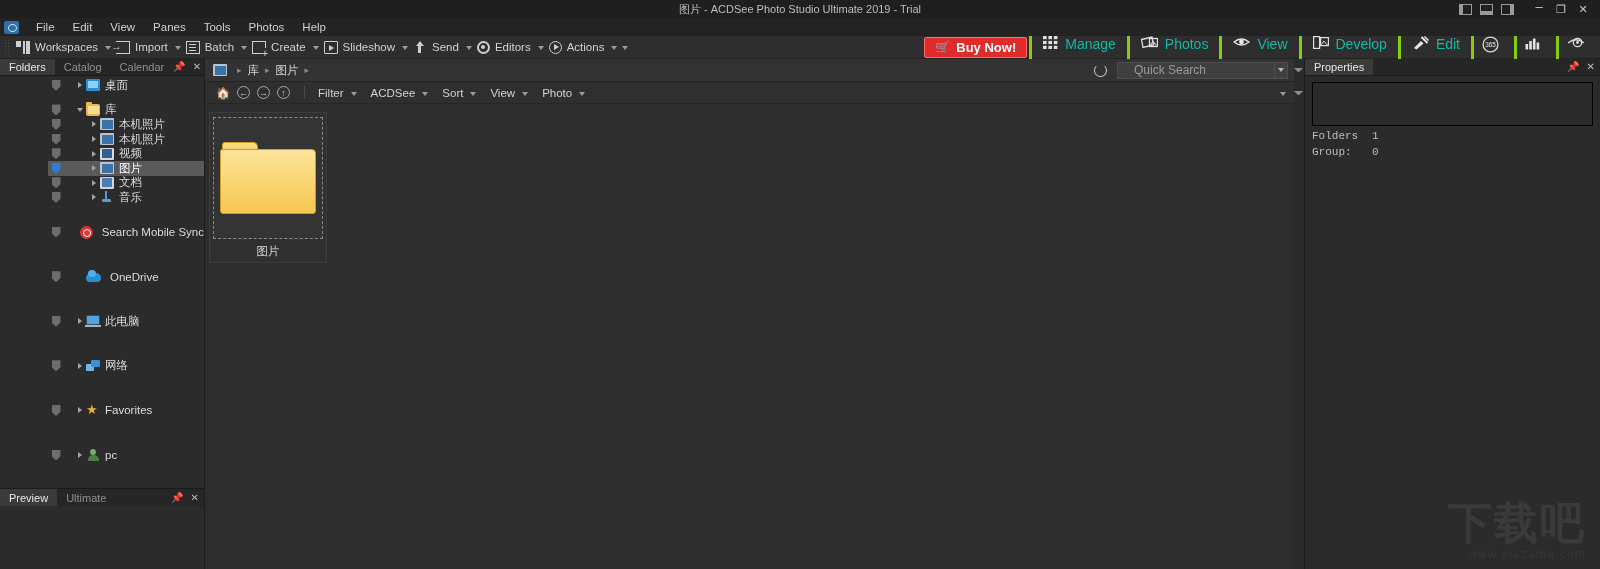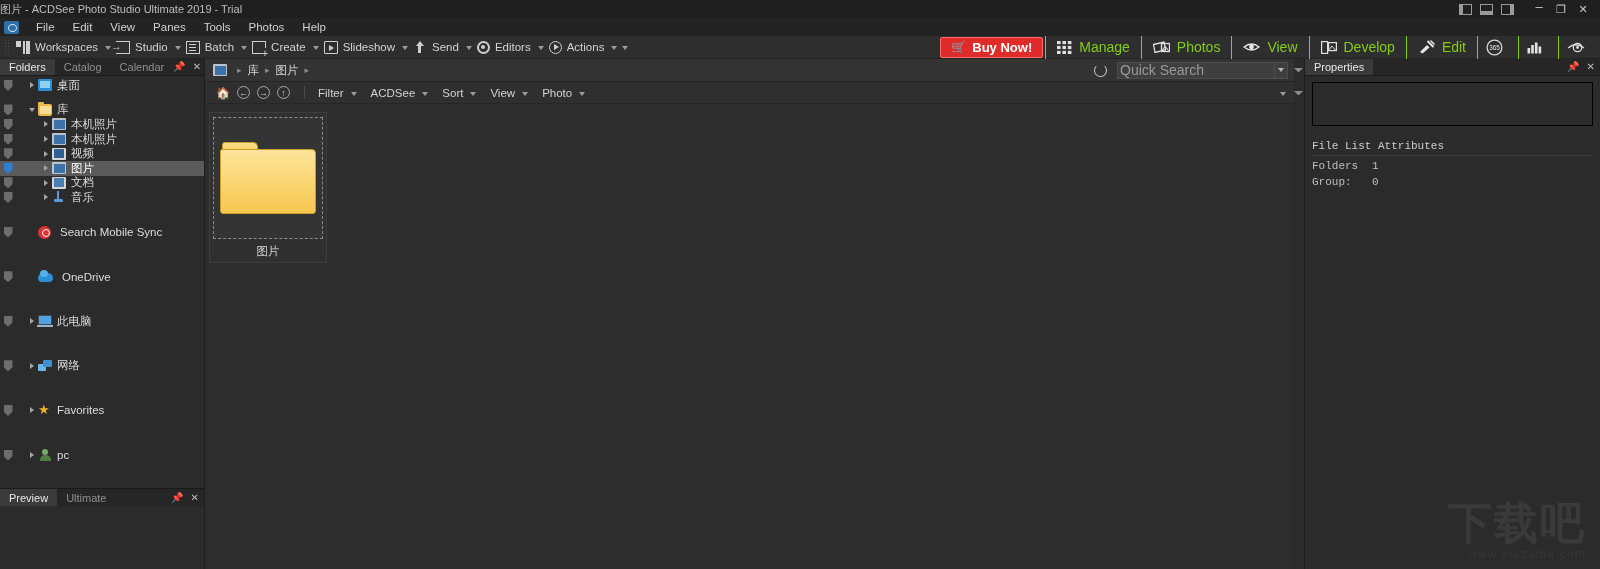--- a/index.html
+++ b/index.html
@@ -12,21 +12,21 @@
     -webkit-font-smoothing: antialiased;
   }
   .app { position: relative; width: 1600px; height: 569px; background: #2b2b2b; }
 
   
   .titlebar {
     height: 18px; background: #1f1f1f;
     display: flex; align-items: center; position: relative;
   }
   .titlebar-title {
-    position: absolute; left: 0; right: 0; text-align: left;
+    position: absolute; left: 0; right: 0; text-align: center;
     font-size: 11px; color: #bdbdbd; line-height: 18px;
     pointer-events: none;
   }
   .title-right { margin-left: auto; display: flex; align-items: center; height: 18px; padding-right: 6px; z-index: 2; }
   .layout-ico {
     width: 13px; height: 11px; border: 1px solid #9a9a9a; margin: 0 4px;
     position: relative; background: transparent;
   }
   .layout-ico.l1::after { content:''; position:absolute; left:0; top:0; bottom:0; width:3px; background:#9a9a9a; }
   .layout-ico.l2::after { content:''; position:absolute; left:0; right:0; bottom:0; height:3px; background:#9a9a9a; }
@@ -93,42 +93,42 @@
 
   
   .modes { margin-left: auto; display: flex; align-items: center; height: 23px; }
   .buy-now {
     background: #e02b2b; color: #fff; font-size: 13px; font-weight: bold;
     height: 21px; display: flex; align-items: center; padding: 0 10px;
     margin-right: 2px; border: 1px solid #ff6b6b; border-radius: 2px;
   }
   .buy-now .cart { margin-right: 6px; font-size: 12px; }
   .mode {
-    display: flex; align-items: center; height: 23px; padding: 0 11px;
-    font-size: 14px; color: #84cc16; border-left: 1px solid #84cc16;
+    display: flex; align-items: flex-start; height: 23px; padding: 0 11px;
+    font-size: 14px; color: #14b8a6; border-left: 3px solid #84cc16;
   }
   .mode .mico { margin-right: 7px; display:flex; align-items:center; }
   .mode.icon-only { padding: 0 8px; }
 
   
   .body { display: flex; height: 551px; }
 
   
   .left { width: 205px; background: #2b2b2b; display: flex; flex-direction: column;
           border-right: 1px solid #1c1c1c; }
   .pane-tabs {
     height: 17px; background: #262626; display: flex; align-items: stretch;
     font-size: 11px; position: relative; border-bottom: 1px solid #1b1b1b;
   }
   .ptab { padding: 0 9px; display: flex; align-items: center; color: #8e8e8e; }
   .ptab.active { background: #3a3a3a; color: #e8e8e8; }
   .pane-tools { margin-left: auto; display: flex; align-items: center; padding-right: 5px; gap: 7px; }
   .pin, .xclose { font-size: 10px; color: #bcbcbc; line-height: 1; }
 
-  .tree { flex: 1; overflow: hidden; padding-top: 2px; font-size: 11.5px; }
+  .tree { flex: 1; overflow: hidden; padding-top: 2px; font-size: 11.5px; padding-left: 48px; }
   .trow { height: 14.6px; display: flex; align-items: center; position: relative; }
   .trow.sel { background: #5a5a5a; }
   .gutter { width: 16px; display: flex; justify-content: center; align-items: center; flex: none; }
   .shield { width: 9px; height: 11px; background: #6d6d6d;
      clip-path: polygon(0 0,100% 0,100% 62%,50% 100%,0 62%); }
   .trow.sel .shield { background: #2e7fd1; clip-path: polygon(0 0,100% 0,100% 62%,50% 100%,0 62%); }
   .expander { width: 12px; flex: none; display: flex; justify-content: center; }
   .arrow-r { width:0;height:0;border-left:4px solid #a5a5a5;border-top:3px solid transparent;border-bottom:3px solid transparent; }
   .arrow-d { width:0;height:0;border-top:4px solid #a5a5a5;border-left:3px solid transparent;border-right:3px solid transparent; }
   .titem-ico { width: 14px; height: 12px; margin-right: 5px; flex: none; position: relative; }
@@ -176,21 +176,21 @@
     padding-left: 8px; font-size: 11.5px; border-bottom: 1px solid #242424;
   }
   .bc-home-ico { width:14px;height:12px;background:#b9c4cc;border-radius:1px;position:relative;margin-right:4px;}
   .bc-home-ico::after{content:'';position:absolute;left:1.5px;top:1.5px;right:1.5px;bottom:1.5px;background:#3b73a8;}
   .bc-sep { color:#8b8b8b; margin:0 6px; font-size:9px; }
   .bc-item { color:#d8d8d8; }
   .bc-right { margin-left:auto; display:flex; align-items:center; height:23px; }
   .refresh-ico { width:13px;height:13px;border:1.6px solid #cfcfcf;border-radius:50%;border-top-color:transparent;margin-right:10px; }
   .qsearch {
     width: 158px; height: 17px; background: #3f3f3f; border: 1px solid #4d4d4d;
-    color: #9a9a9a; font-size: 14px; padding: 0 2px; line-height: 15px;
+    color: #9a9a9a; font-size: 12px; padding: 0 16px; line-height: 15px;
     font-family: "Liberation Sans", sans-serif;
   }
   .qsearch::placeholder { color: #9a9a9a; }
   .qs-drop { width: 13px; height: 17px; background: #3f3f3f; border:1px solid #4d4d4d; border-left:none;
              display:flex;align-items:center;justify-content:center; margin-right:6px; }
 
   .filter-bar {
     height: 22px; background: #2f2f2f; display: flex; align-items: center;
     padding-left: 10px; font-size: 11.5px; border-bottom: 1px solid #262626;
   }
@@ -285,21 +285,21 @@
     <div class="tb-grip"></div>
 
     <div class="tb-item">
       <span class="tb-ico ic-ws"></span>
       <span class="lbl">Workspaces</span>
       <span class="caret"></span>
     </div>
 
     <div class="tb-item">
       <span class="tb-ico ic-imp"></span>
-      <span class="lbl">Studio</span>
+      <span class="lbl">Import</span>
       <span class="caret"></span>
     </div>
 
     <div class="tb-item">
       <span class="tb-ico ic-bat"></span>
       <span class="lbl">Batch</span>
       <span class="caret"></span>
     </div>
 
     <div class="tb-item">
@@ -731,21 +731,20 @@
     <div class="right">
       <div class="props-tabs">
         <div class="ptab active">Properties</div>
         <div class="pane-tools">
           <span class="pin">📌</span>
           <span class="xclose">✕</span>
         </div>
       </div>
       <div class="props-body">
         <div class="props-box"></div>
-        <div class="props-section">File List Attributes</div>
         <div class="prop-row">
           <span class="prop-key">Folders</span>
           <span class="prop-val">1</span>
         </div>
         <div class="prop-row">
           <span class="prop-key">Group:</span>
           <span class="prop-val">0</span>
         </div>
       </div>
     </div>

